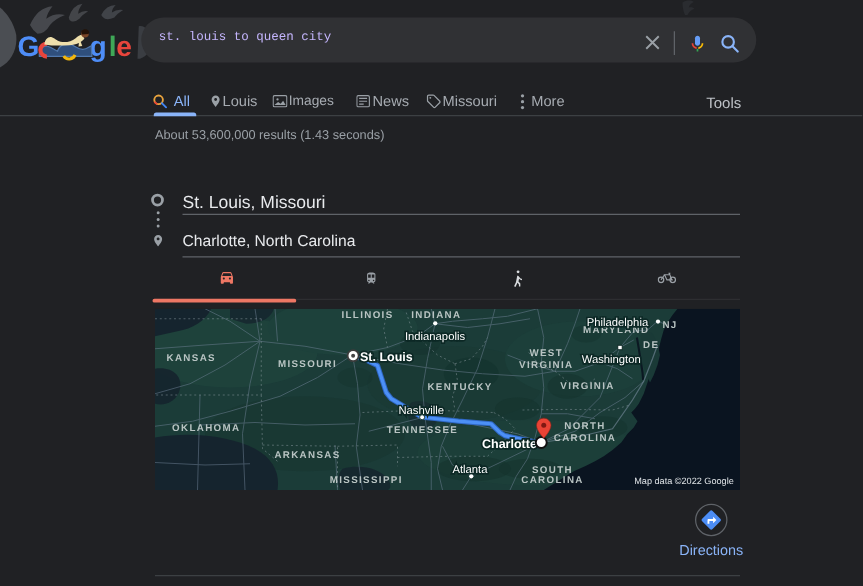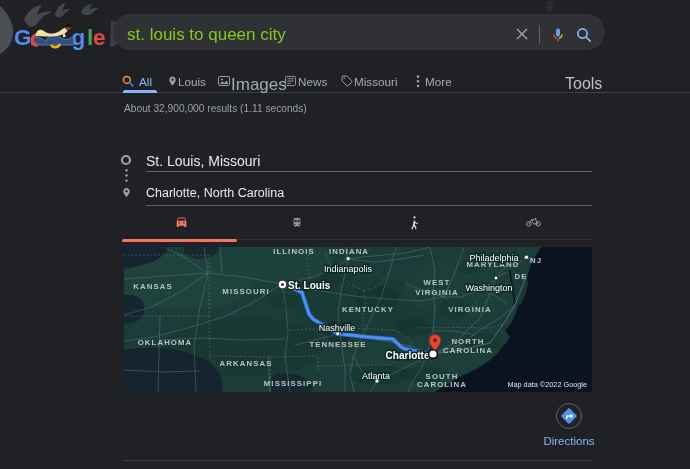--- a/index.html
+++ b/index.html
@@ -29,21 +29,21 @@
     <path d="M19.5 25 C19 19.5 22 16 26 17 C29.5 17.8 31 19.8 34 21 C35.5 15.8 41 13.8 45.8 16 C48.8 17.4 50.8 19.5 54.3 19.5 C57.3 19.5 59 17.6 61 16.6 L61.5 25 Z" fill="#2f4f7c" stroke="#5078ad" stroke-width="1"></path>
     <path d="M25.5 25.2 A5.2 5.2 0 0 1 20.3 20 A5.2 5.2 0 0 1 25.5 14.8" fill="none" stroke="#e8453c" stroke-width="3.4"></path>
     <path d="M39 24.8 A5 5 0 0 0 48 23.9" fill="none" stroke="#f2b60d" stroke-width="2.4"></path>
     <path d="M23.5 15.5 C24 11.5 26.5 9 29.5 9.8 C32 10.5 33 12.5 36.5 13.3 C40.5 14.2 45 13.2 48.5 10.5 C50.5 8.9 52.3 7.6 54 7.8 L55.5 11 C53 13.8 49 15.8 43.5 16.2 C36.5 16.7 29 16.5 23.5 15.5 Z" fill="#eedfab"></path>
     <path d="M51.5 10.5 L53.8 16.8 L50.8 17.2 Z" fill="#eedfab"></path>
     <circle cx="56" cy="7" r="3" fill="#7a4526"></circle>
     <path d="M53.3 4.8 C54.8 2.9 57.6 2.9 59 4.8 C59.5 5.7 59.3 6.6 58.8 7.1 L53.8 7.6 C53.1 6.6 52.9 5.5 53.3 4.8 Z" fill="#241308"></path>
   </svg>
 
   <div class="abs" style="left:113px;top:14px;width:492px;height:36px;border-radius:18px;background:#303134;"></div>
-  <div class="abs" style="left:127px;top:25px;font-size:17px;color:#84cc16;">st. louis to queen city</div>
+  <div class="abs" style="left:127px;top:25px;font-size:10px;color:#c4b5fd;font-family:Liberation Mono, monospace;">st. louis to queen city</div>
   <svg class="abs" style="left:515;top:27" width="14" height="14" viewBox="0 0 14 14">
     <path d="M2 2 L12 12 M12 2 L2 12" stroke="#9aa0a6" stroke-width="1.5"></path>
   </svg>
   <div class="abs" style="left:539px;top:25px;width:1px;height:19px;background:#5f6368;"></div>
   <svg class="abs" style="left:550;top:26" width="16" height="17" viewBox="0 0 24 24">
     <path d="M12 15 c1.66 0 3-1.34 3-3 V6 c0-1.66-1.34-3-3-3 s-3 1.34-3 3 v6 c0 1.66 1.34 3 3 3 z" fill="#669df6"></path>
     <path d="M11 18.9 h2 V22 h-2 z" fill="#34a853"></path>
     <path d="M7 12 H5 c0 3.52 2.61 6.43 6 6.92 v-2.02 c-2.28-.47-4-2.49-4-4.9 z" fill="#ea4335"></path>
     <path d="M19 12 h-2 c0 2.41-1.72 4.43-4 4.9 v2.02 c3.39-.49 6-3.4 6-6.92 z" fill="#fbbc04"></path>
   </svg>
@@ -62,40 +62,40 @@
   <div class="abs" style="left:139px;top:75px;font-size:11.7px;color:#8ab4f8;text-align:center;">All</div>
   <svg class="abs" style="left:167;top:75" width="11" height="12" viewBox="0 0 24 24">
     <path d="M12 2 C8.1 2 5 5.1 5 9 c0 5.2 7 13 7 13 s7-7.8 7-13 c0-3.9-3.1-7-7-7 z m0 9.5 c-1.4 0-2.5-1.1-2.5-2.5 s1.1-2.5 2.5-2.5 2.5 1.1 2.5 2.5 -1.1 2.5-2.5 2.5 z" fill="#9aa0a6"></path>
   </svg>
   <div class="abs" style="left:178px;top:75px;font-size:11.7px;color:#a6abb1;">Louis</div>
   <svg class="abs" style="left:218;top:76" width="12" height="10" viewBox="0 0 24 20">
     <rect x="1" y="1" width="22" height="18" rx="2.5" fill="none" stroke="#9aa0a6" stroke-width="2"></rect>
     <circle cx="8" cy="7" r="1.8" fill="#9aa0a6"></circle>
     <path d="M3 16 L9 11 L13 14 L17 9 L21 16 Z" fill="#9aa0a6"></path>
   </svg>
-  <div class="abs" style="left:231px;top:75px;font-size:17px;color:#a6abb1;">Images</div>
+  <div class="abs" style="left:231px;top:75px;font-size:11px;color:#a6abb1;">Images</div>
   <svg class="abs" style="left:285;top:76" width="11" height="10" viewBox="0 0 24 22">
     <rect x="1" y="1" width="22" height="20" rx="2.5" fill="none" stroke="#9aa0a6" stroke-width="2"></rect>
     <path d="M5 6 h14 M5 11 h14 M5 16 h8" stroke="#9aa0a6" stroke-width="2"></path>
   </svg>
   <div class="abs" style="left:298px;top:75px;font-size:11.7px;color:#a6abb1;">News</div>
   <svg class="abs" style="left:341;top:75" width="12" height="12" viewBox="0 0 24 24">
     <path d="M21.4 11.6 l-9-9 C12 2.2 11.5 2 11 2 H4 C2.9 2 2 2.9 2 4 v7 c0 .5.2 1 .6 1.4 l9 9 c.4.4.9.6 1.4.6 .5 0 1-.2 1.4-.6 l7-7 c.4-.4.6-.9.6-1.4 0-.5-.2-1-.6-1.4 z" fill="none" stroke="#9aa0a6" stroke-width="2"></path>
     <circle cx="6.5" cy="6.5" r="1.5" fill="#9aa0a6"></circle>
   </svg>
   <div class="abs" style="left:354px;top:75px;font-size:11.7px;color:#a6abb1;">Missouri</div>
   <svg class="abs" style="left:416;top:75" width="4" height="13" viewBox="0 0 4 13">
     <circle cx="2" cy="1.6" r="1.3" fill="#9aa0a6"></circle>
       <circle cx="2" cy="6.3" r="1.3" fill="#9aa0a6"></circle>
       <circle cx="2" cy="11" r="1.3" fill="#9aa0a6"></circle>
   </svg>
   <div class="abs" style="left:425px;top:75px;font-size:11.7px;color:#a6abb1;">More</div>
-  <div class="abs" style="left:565px;top:75px;font-size:16px;color:#bdc1c6;">Tools</div>
-
-  <div class="abs" style="left:124px;top:103px;font-size:10.2px;color:#9aa0a6;">About 32,900,000 results (1.11 seconds)</div>
+  <div class="abs" style="left:565px;top:75px;font-size:12px;color:#bdc1c6;">Tools</div>
+
+  <div class="abs" style="left:124px;top:103px;font-size:10.2px;color:#9aa0a6;">About 53,600,000 results (1.43 seconds)</div>
 
   <svg class="abs" style="left:120;top:154" width="12" height="12" viewBox="0 0 12 12">
     <circle cx="6" cy="6" r="4" fill="none" stroke="#9aa0a6" stroke-width="2.2"></circle>
   </svg>
   <div class="abs" style="left:146px;top:153px;font-size:14px;color:#e8eaed;">St. Louis, Missouri</div>
   <div class="abs" style="left:146px;top:170.5px;width:446px;height:1px;background:#5f6368;"></div>
   <svg class="abs" style="left:124.5;top:168" width="3" height="15" viewBox="0 0 3 15">
     <circle cx="1.5" cy="2.2" r="1.2" fill="#9aa0a6"></circle>
       <circle cx="1.5" cy="7.5" r="1.2" fill="#9aa0a6"></circle>
       <circle cx="1.5" cy="12.8" r="1.2" fill="#9aa0a6"></circle>

